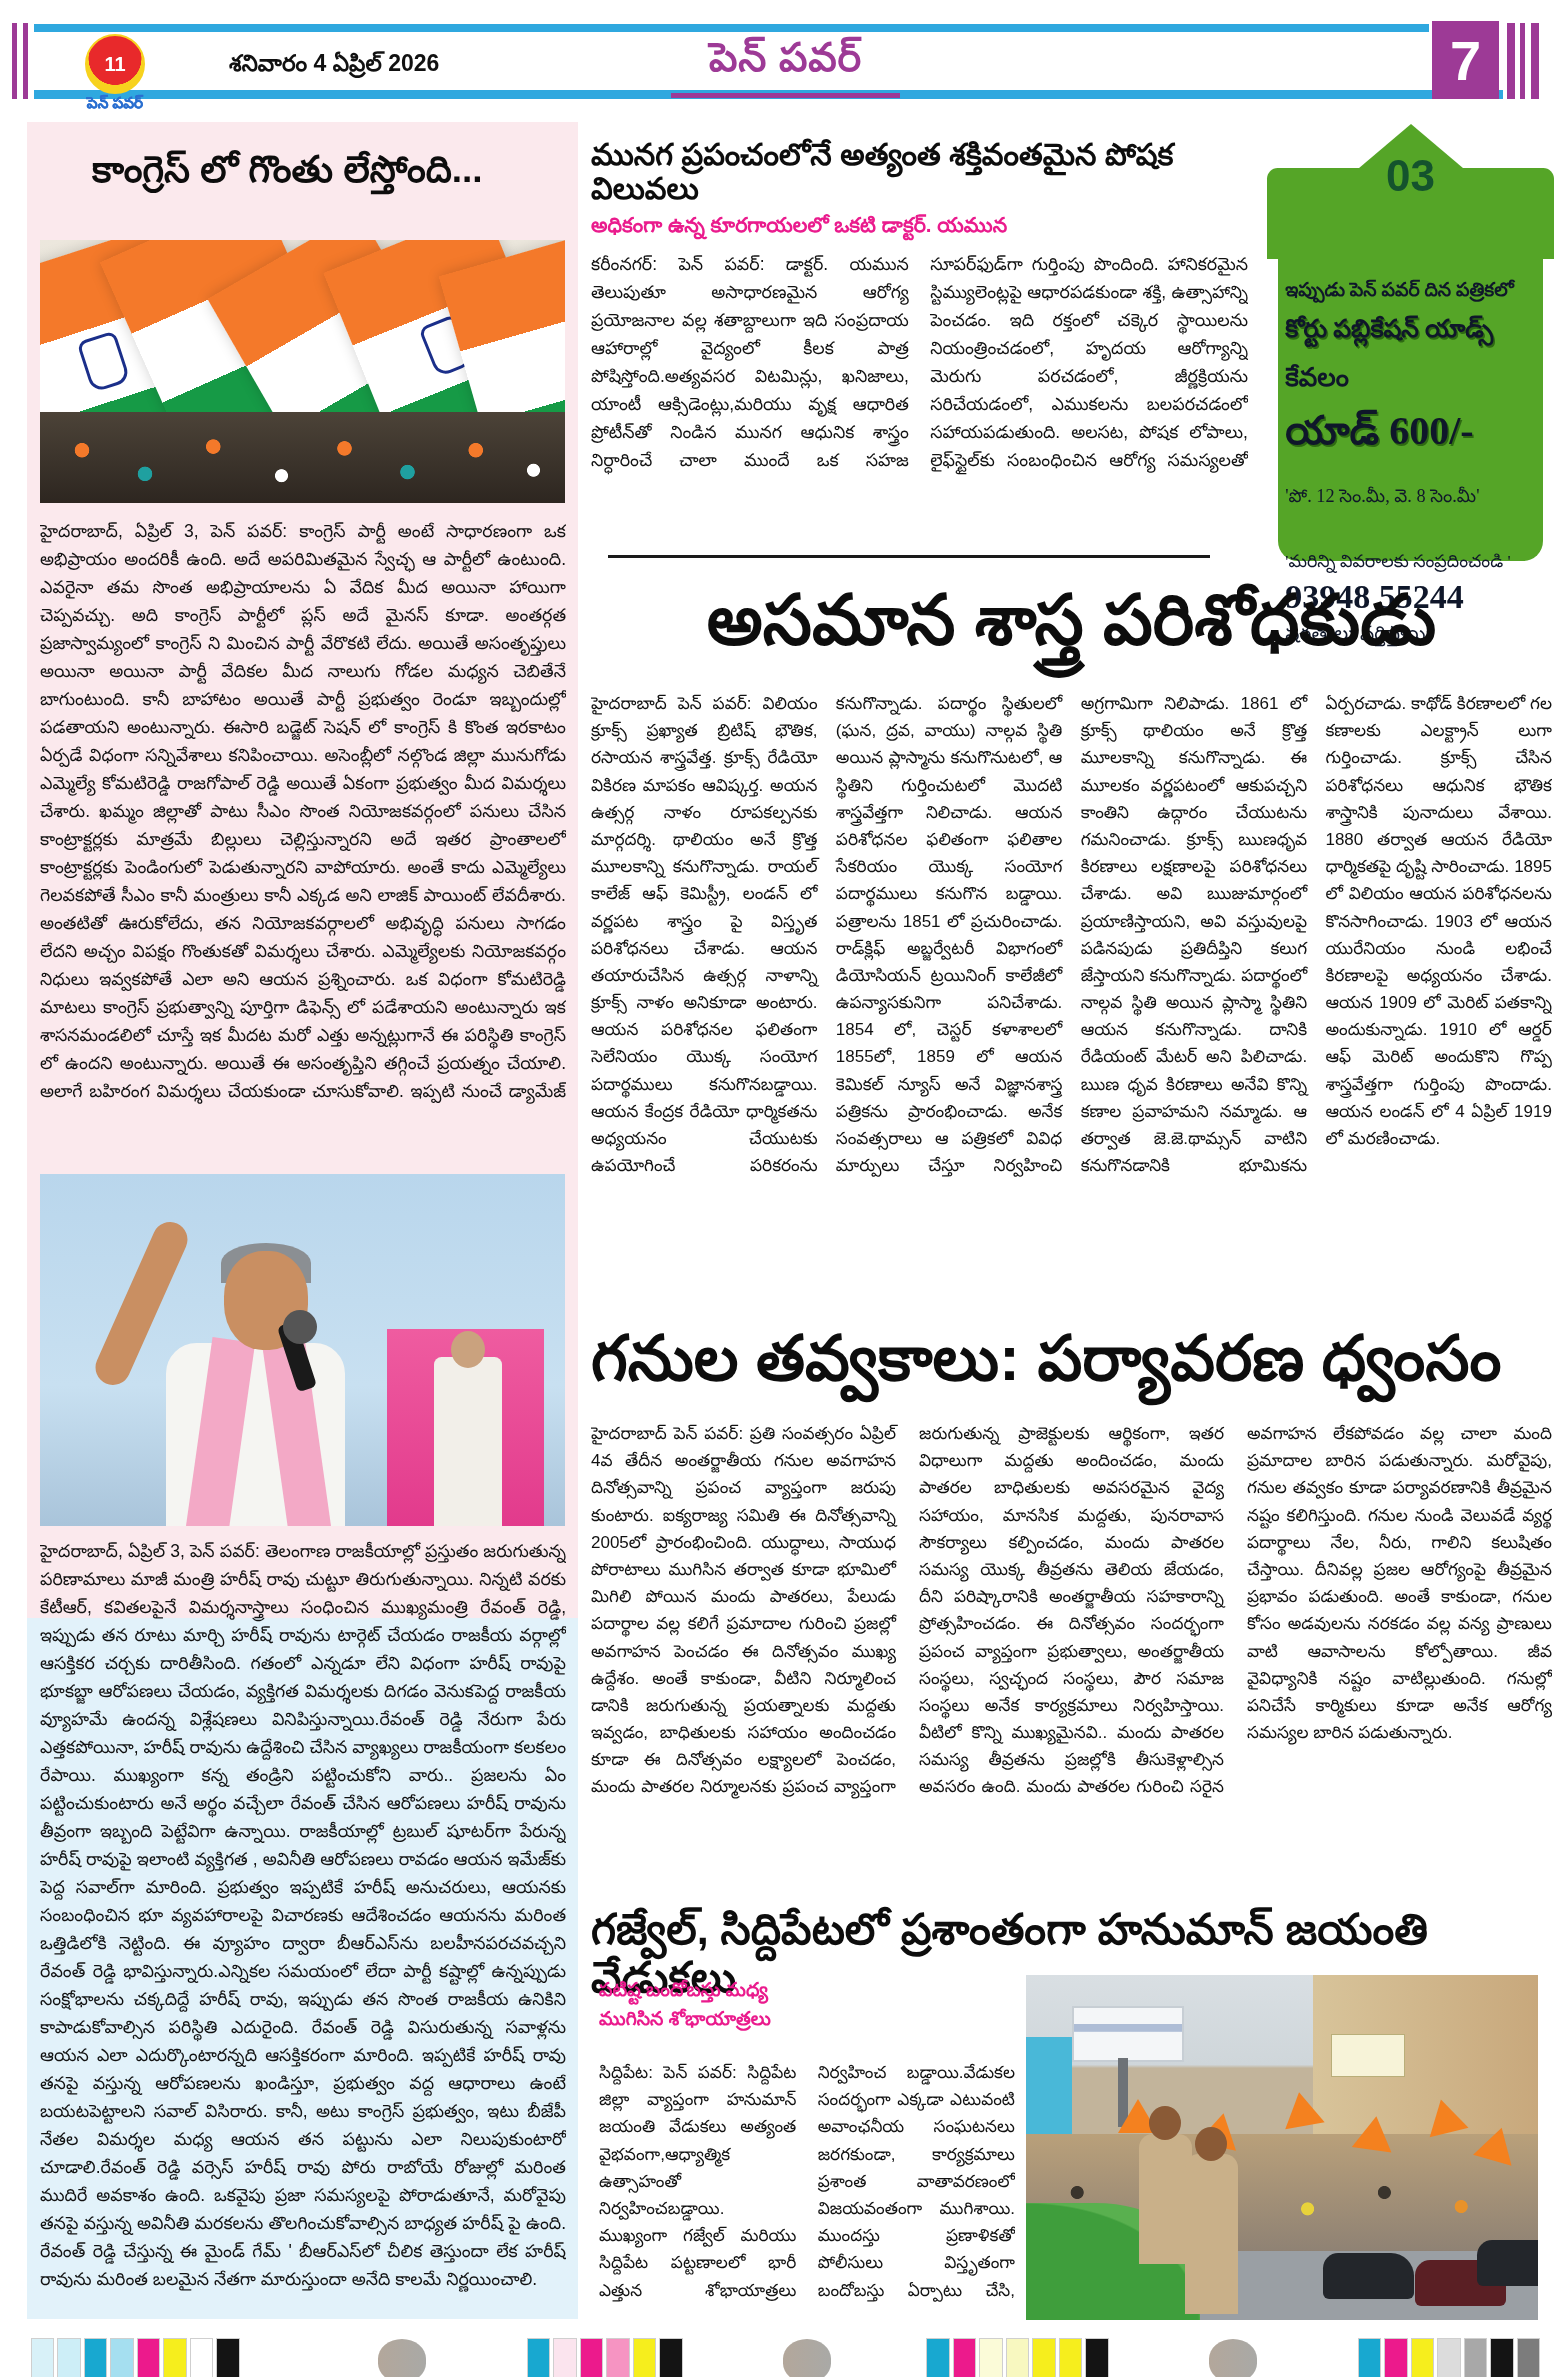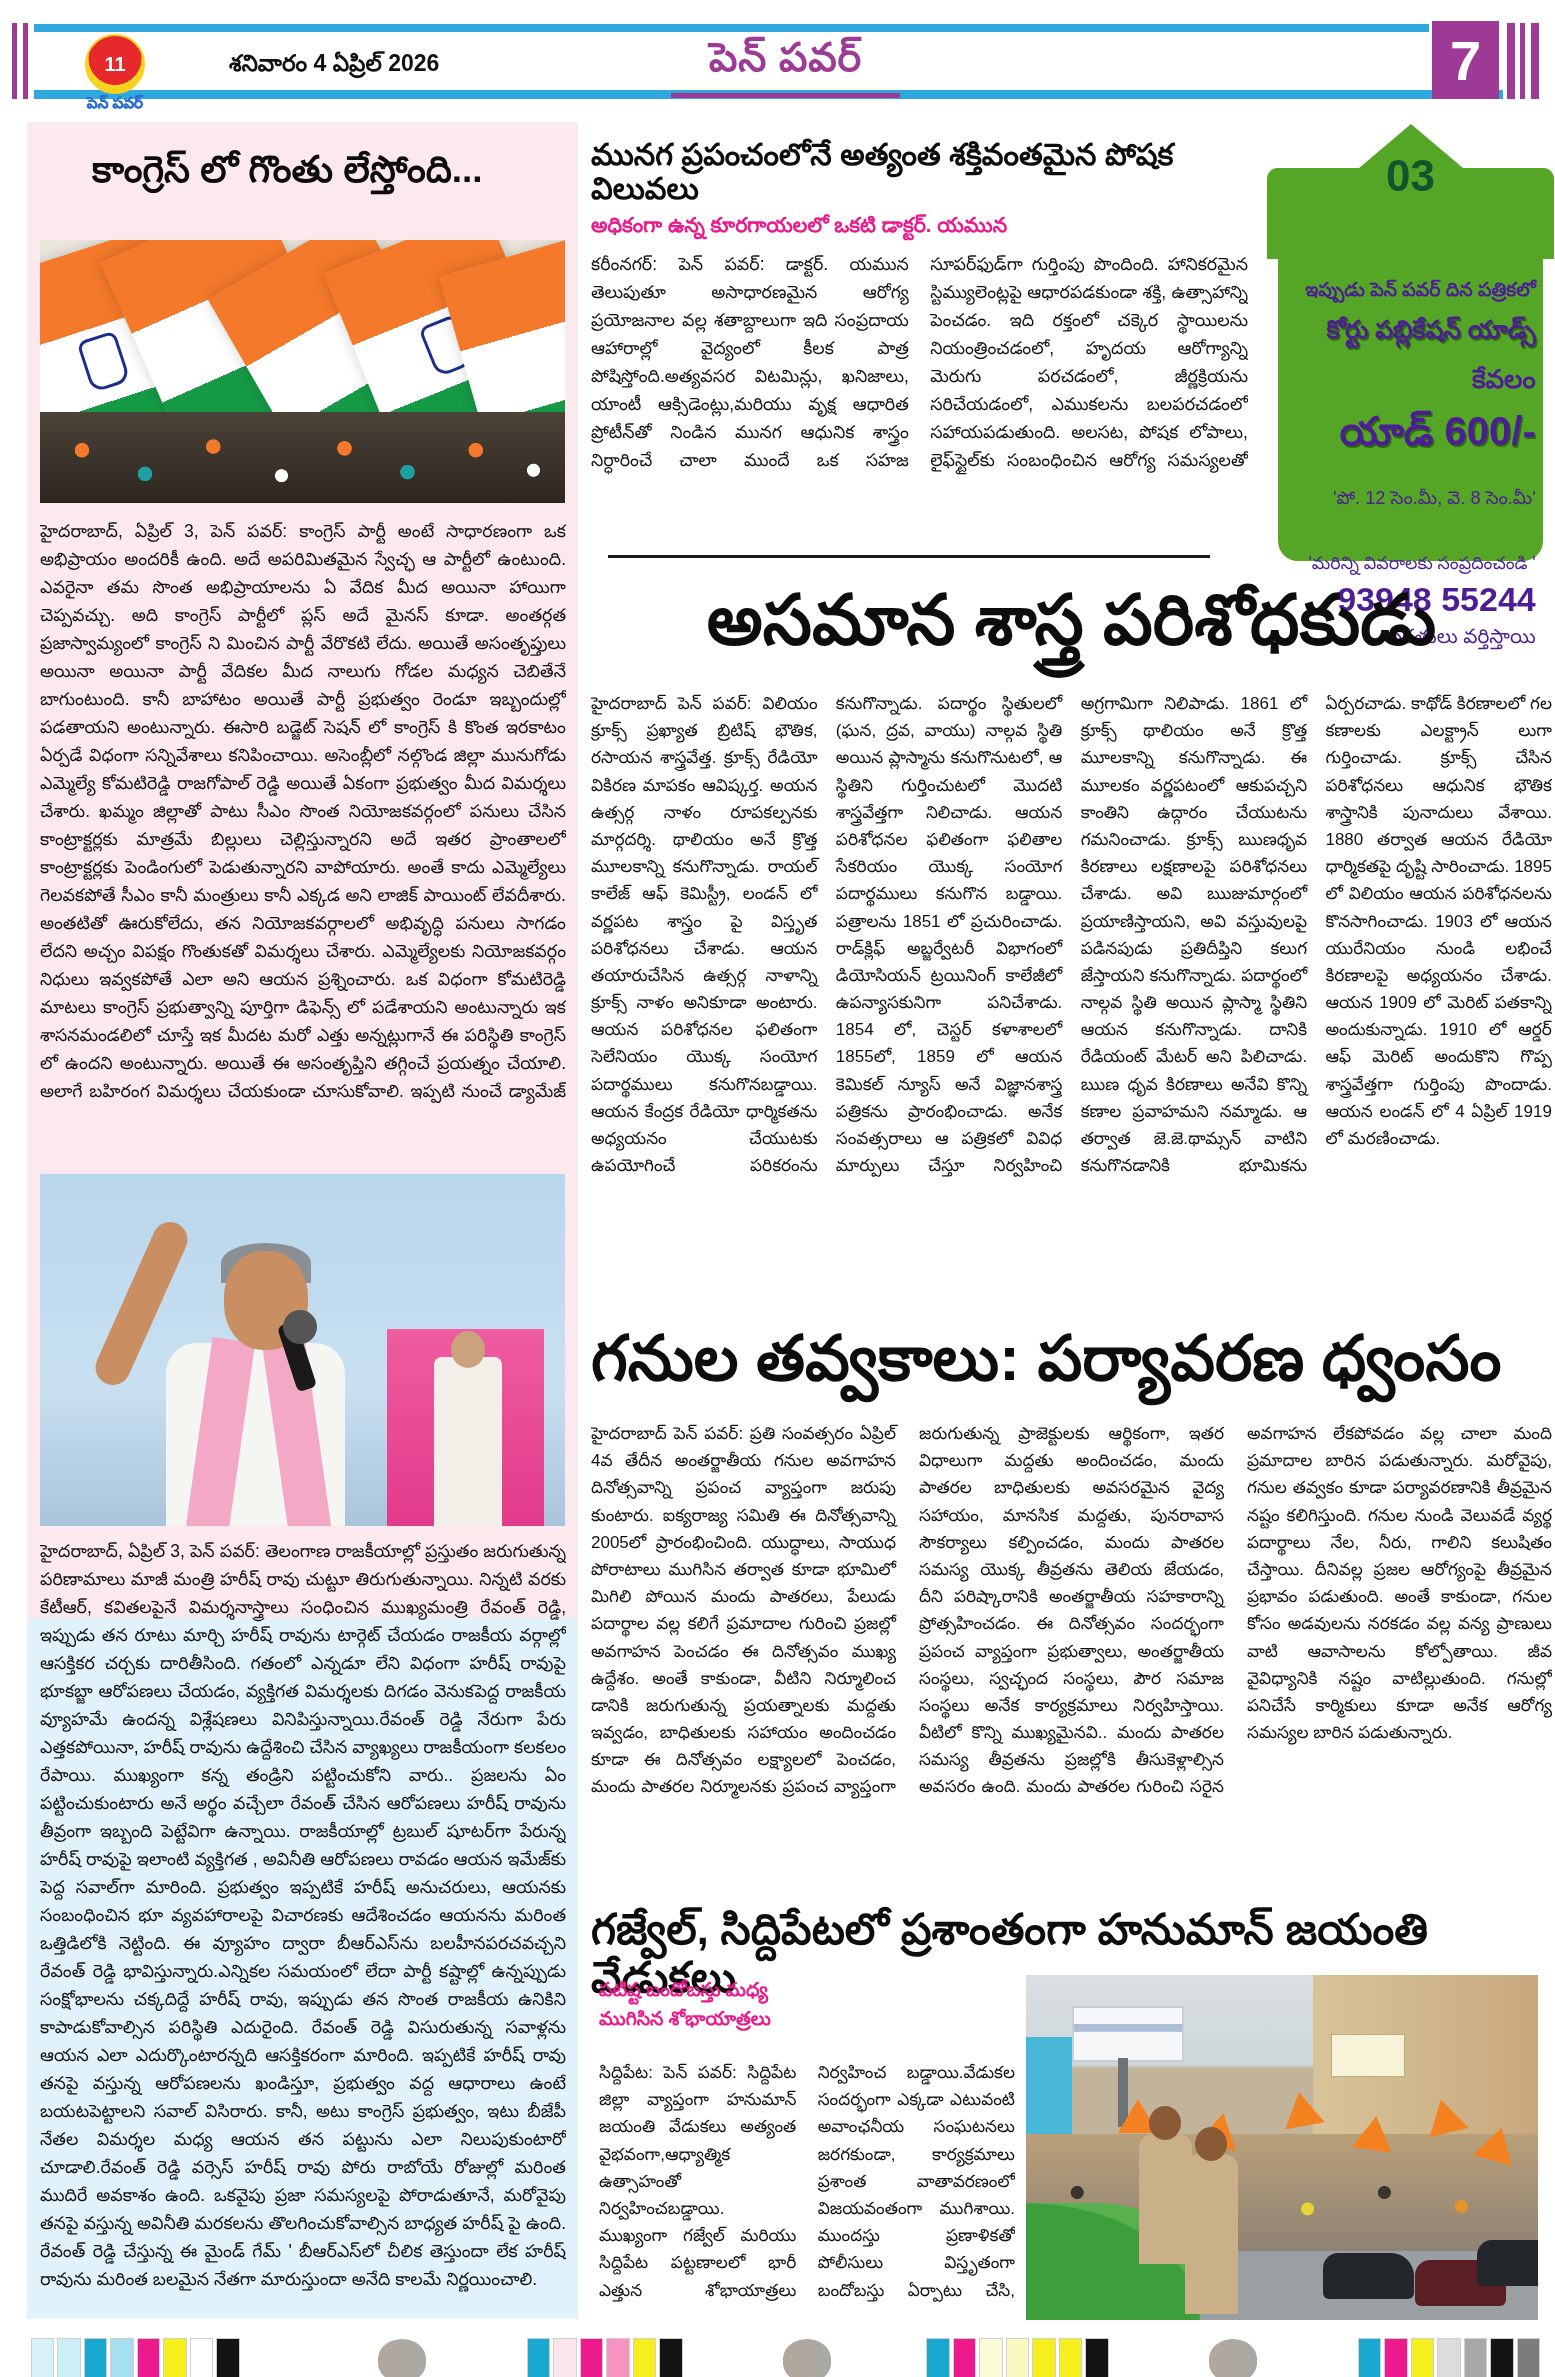--- a/index.html
+++ b/index.html
@@ -27,21 +27,21 @@
   .pinkbg{background:#fbe9ed;}
   .bluebg{background:#e2f2fa;}
   .hr-black{background:#1a1a1a;height:3px;}
   
   .ad-wrap{overflow:visible;}
   .ad-top-band{position:absolute;top:17px;left:0;right:0;height:91px;background:#55a527;border-radius:10.7px 10.7px 0 0;}
   .ad-peak{position:absolute;top:-44px;left:50%;transform:translateX(-50%);width:0;height:0;
            border-left:72px solid transparent;border-right:72px solid transparent;border-bottom:61px solid #55a527;}
   .ad-num{position:absolute;top:0px;left:0;right:0;text-align:center;color:#14532d;font-weight:800;font-size:44px;}
   .ad-body{position:absolute;top:108px;left:10.7px;right:10.7px;bottom:7.6px;background:#55a527;
-           border-radius:0 0 20px 20px;color:#4c1d95;text-align:right;padding:13.7px 7.6px;box-sizing:border-box;}
+           border-radius:0 0 20px 20px;color:#0f172a;text-align:left;padding:13.7px 7.6px;box-sizing:border-box;font-family:Liberation Serif, serif;}
   .ad-l1{font-weight:800;font-size:19px;margin-top:6.1px;}
   .ad-l2{font-weight:800;font-size:25px;margin-top:10.7px;text-shadow:1.5px 1.5px 0 #2e6a12;}
   .ad-l3{font-weight:800;font-size:26px;margin-top:14px;}
   .ad-price{font-weight:800;font-size:40px;margin-top:7.6px;text-shadow:1.5px 1.5px 0 #2e6a12;}
   .ad-size{font-size:18.3px;margin-top:23px;}
   .ad-contact{font-size:17.5px;margin-top:40px;}
   .ad-phone{font-weight:800;font-size:34px;margin-top:3px;}
   .ad-terms{font-size:20px;margin-top:6.1px;}
   
   .photo-frame{overflow:hidden;}

